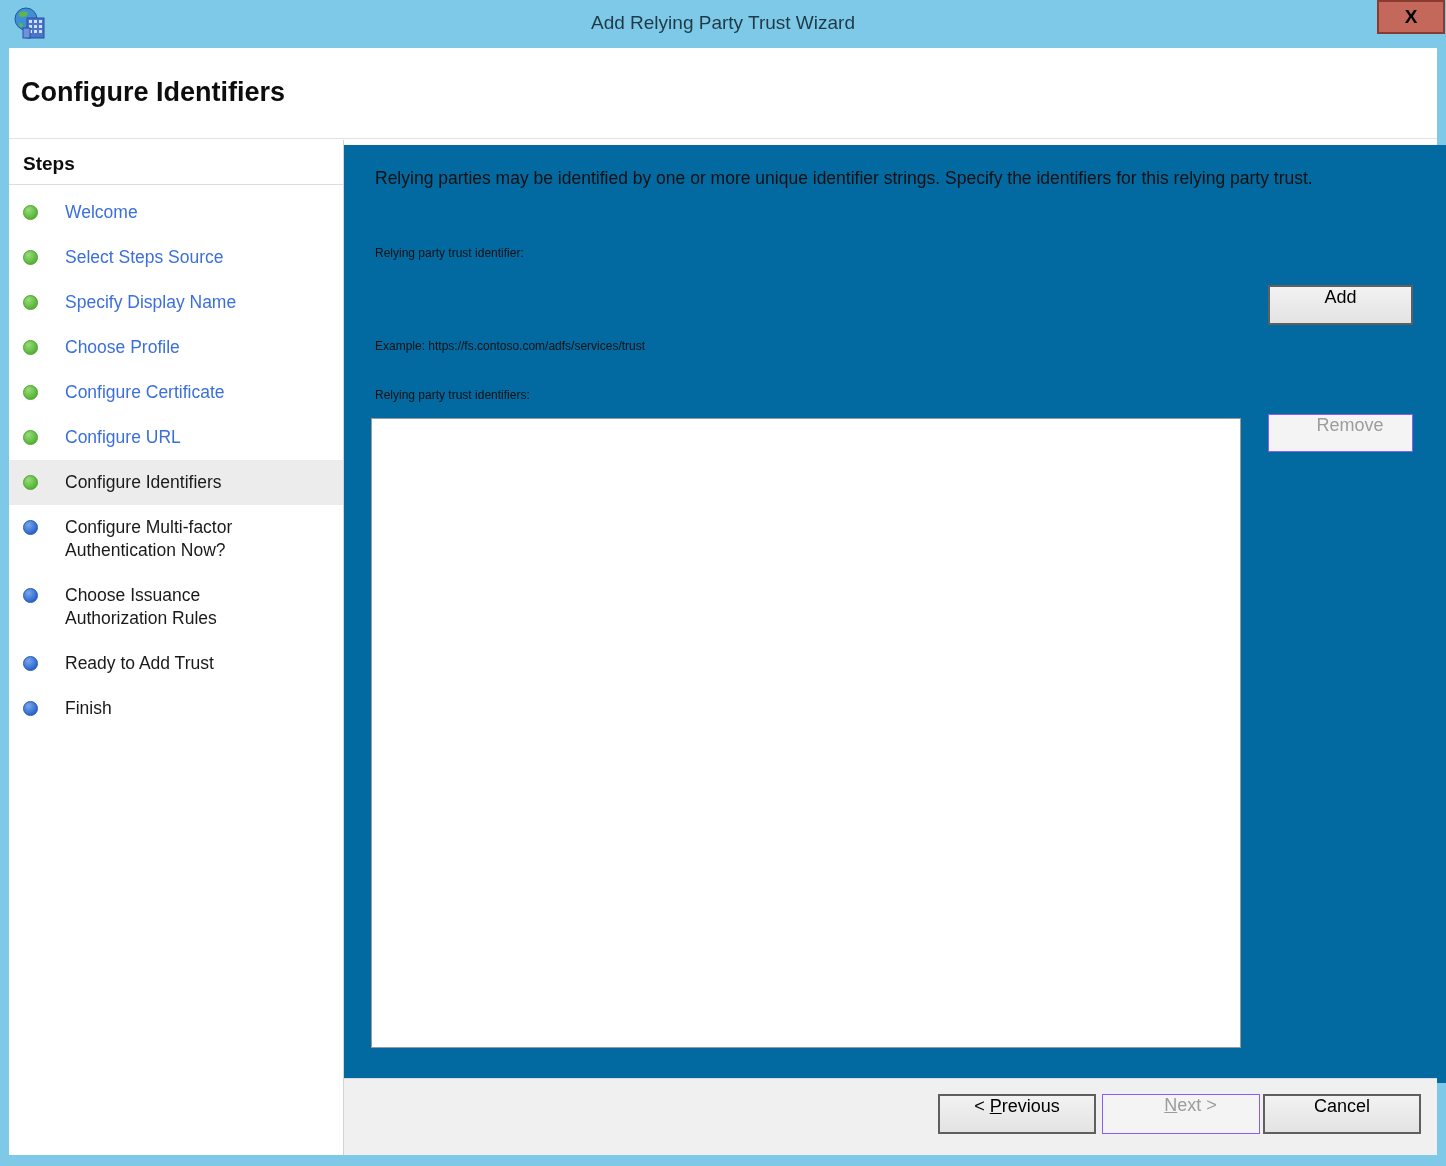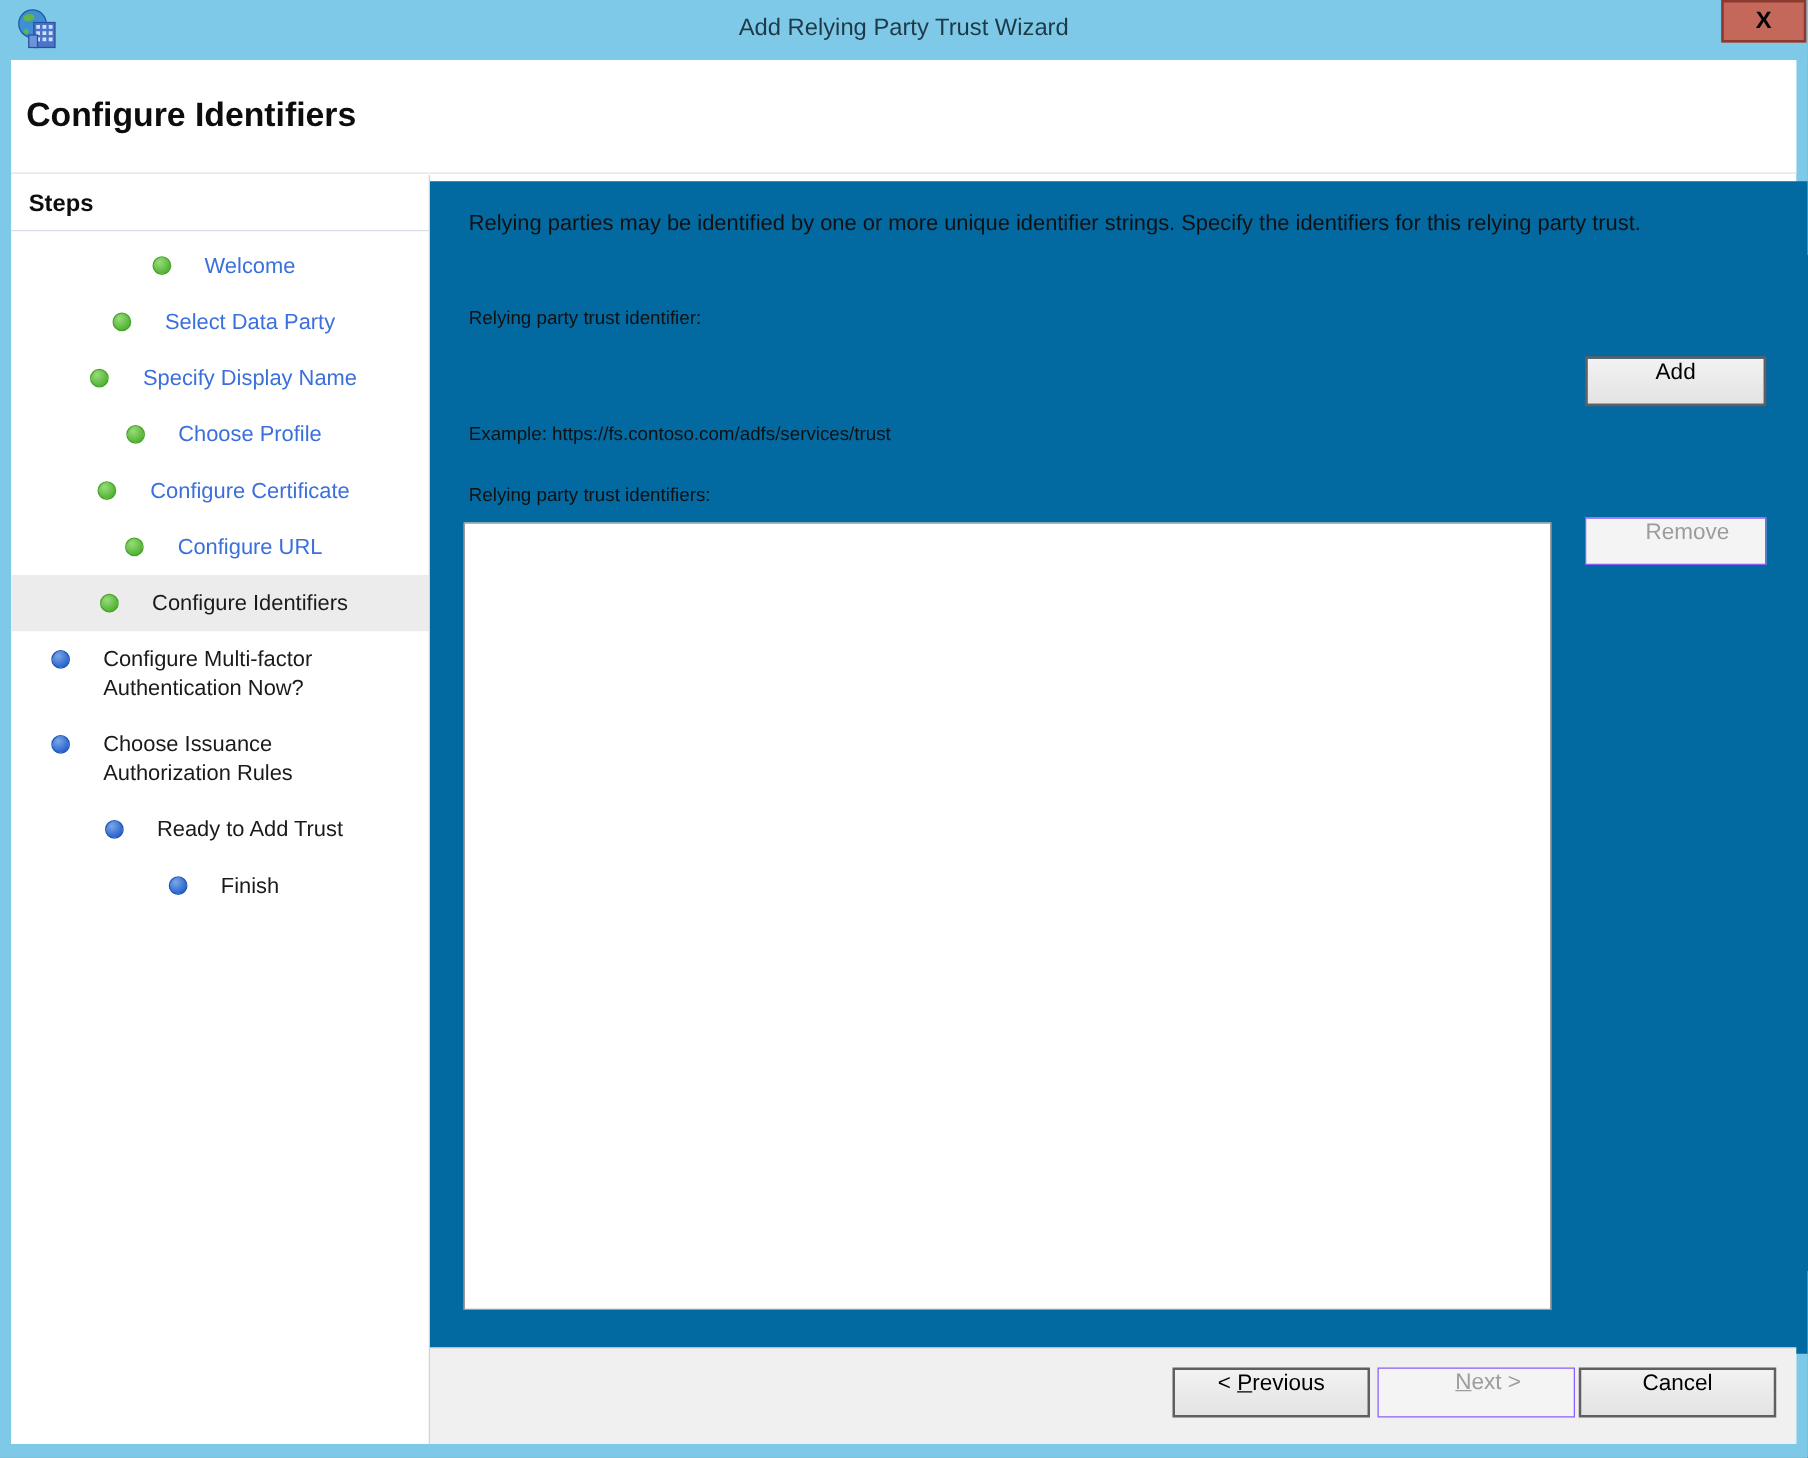--- a/index.html
+++ b/index.html
@@ -22,37 +22,37 @@
 
   .header-band{ position:absolute; left:0; top:0; width:1428px; height:91px; background:#ffffff;
     border-bottom:1px solid #e2e2e2; }
   .header-band h1{ position:absolute; left:12px; top:29px; font-size:27px; font-weight:bold; color:#0d0d0d; }
 
   
   .sidebar{ position:absolute; left:0; top:92px; width:334px; height:1015px; background:#ffffff; }
   .sidebar .steps-title{ padding:13px 0 9px 14px; font-size:19px; font-weight:bold; color:#0d0d0d;
     border-bottom:1px solid #d8dde6; }
   .steps-list{ list-style:none; margin-top:5px; }
-  .step{ display:flex; gap:27px; padding:11px 8px 11px 14px; align-items:flex-start;justify-content:center; }
+  .step{ display:flex; gap:27px; padding:11px 8px 11px 14px; align-items:flex-start; }
   .step .bullet{ flex:0 0 15px; width:15px; height:15px; border-radius:50%; margin-top:4px; }
   .step.done .bullet{ background:radial-gradient(circle at 35% 30%, #98dc7a, #55b437 72%); border:1px solid #46a329; }
   .step.current .bullet{ background:radial-gradient(circle at 35% 30%, #98dc7a, #55b437 72%); border:1px solid #46a329; }
   .step.upcoming .bullet{ background:radial-gradient(circle at 35% 30%, #7aa7e8, #2b66cf 72%); border:1px solid #1f55b6; }
   .step .label{ font-size:17.5px; line-height:23px; max-width:235px; }
   .step.done .label{ color:#3b6fdc; cursor:pointer; }
   .step.current{ background:#ececec; }
   .step.current .label{ color:#1a1a1a; }
   .step.upcoming .label{ color:#1a1a1a; }
 
   .v-divider{ position:absolute; left:334px; top:92px; width:1px; height:1015px; background:#cfd3da; }
 
   
   .content{ position:absolute; left:335px; top:97px; width:1266px; height:938px; background:#0369a1; }
   .intro{ position:absolute; left:31px; top:20px; width:1032px; font-size:17.5px; line-height:27px; color:#111; }
-  .field-label{ position:absolute; font-size:15px; color:#111;text-align:center; }
+  .field-label{ position:absolute; font-size:12px; color:#111;text-align:center; }
   .label-identifier{ left:31px; top:101px; }
   .label-example{ left:31px; top:194px; }
   .label-identifiers{ left:31px; top:243px; }
 
   .fake-input{ position:absolute; left:27px; top:140px; width:870px; height:38px; background:#ffffff;
     border:2px solid #4f5d8c; font-size:17.5px; padding:0 6px; display:flex; align-items:center;
     white-space:nowrap; overflow:hidden; cursor:text; }
   .caret{ display:inline-block; width:2px; height:22px; background:#000; margin-left:1px; }
 
   .listbox{ position:absolute; left:27px; top:273px; width:870px; height:630px; background:#ffffff;
@@ -110,21 +110,21 @@
 
     <div class="sidebar">
       <div class="steps-title">Steps</div>
       <ul class="steps-list">
         <li class="step done">
           <span class="bullet"></span>
           <span class="label">Welcome</span>
           </li>
         <li class="step done">
           <span class="bullet"></span>
-          <span class="label">Select Data Party</span>
+          <span class="label">Select Steps Source</span>
           </li>
         <li class="step done">
           <span class="bullet"></span>
           <span class="label">Specify Display Name</span>
           </li>
         <li class="step done">
           <span class="bullet"></span>
           <span class="label">Choose Profile</span>
           </li>
         <li class="step done">

